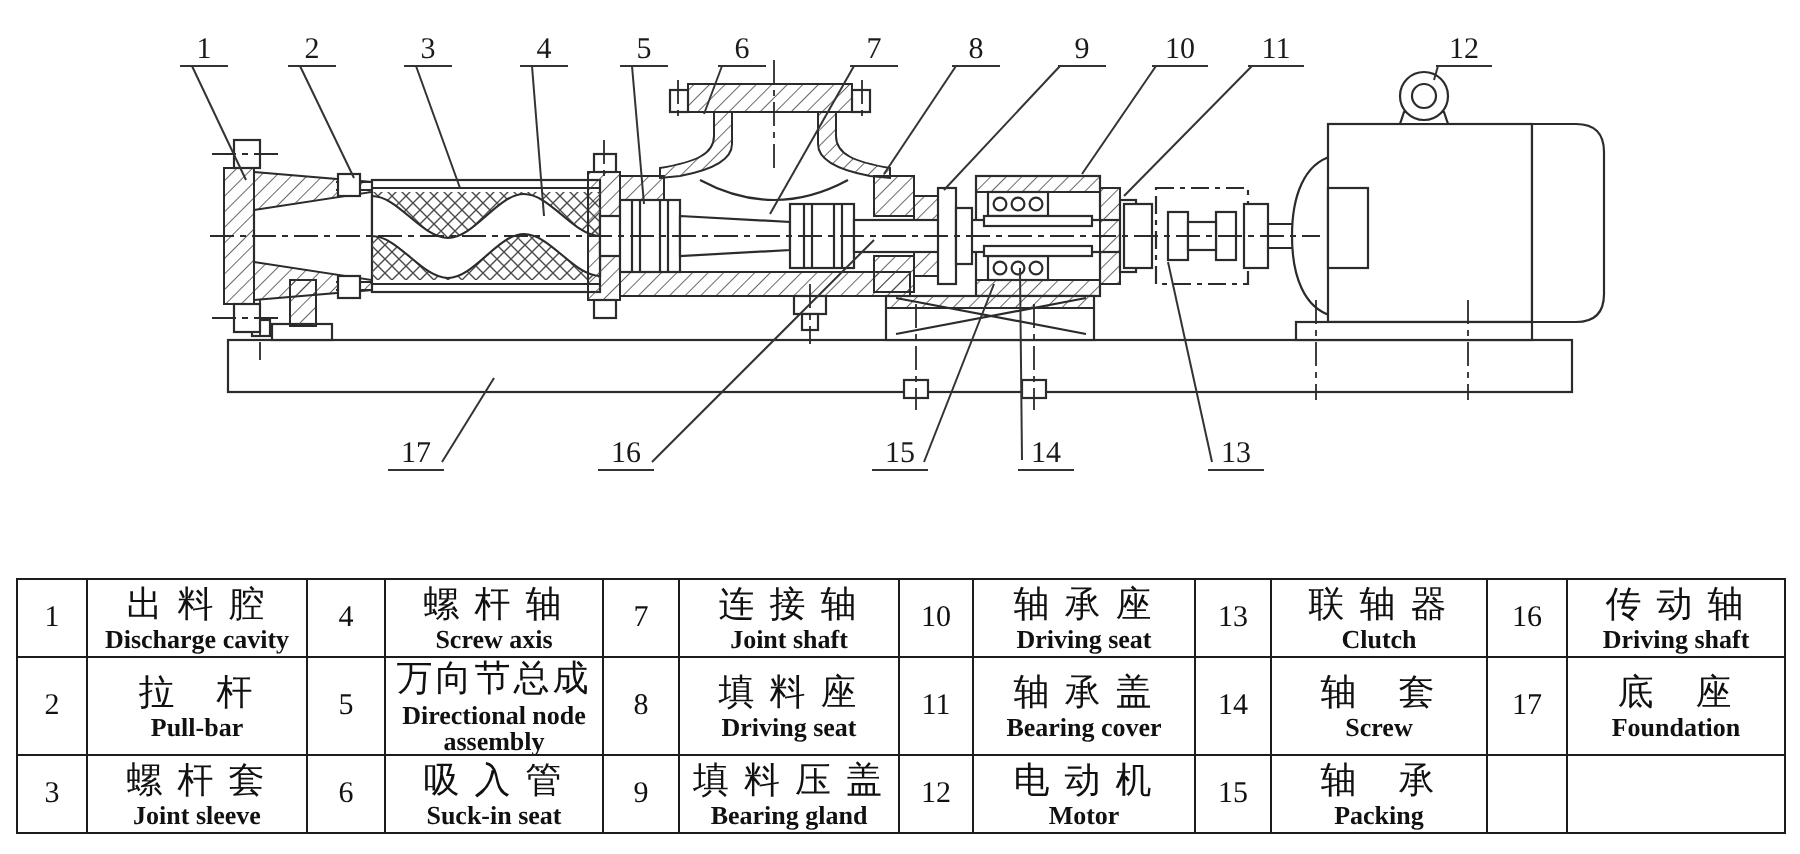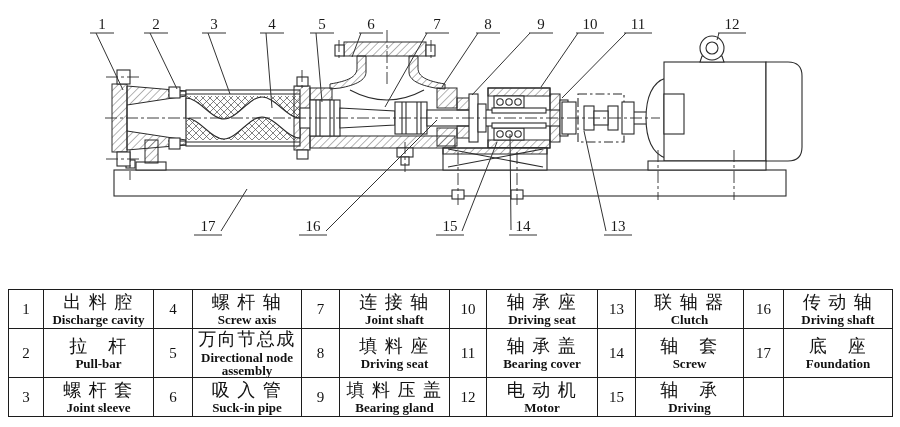--- a/index.html
+++ b/index.html
@@ -366,34 +366,34 @@
       </tr>
       <tr>
         <td class="num">3</td>
         <td class="label">
           <div class="zh">螺 杆 套</div>
           <div class="en">Joint sleeve</div>
         </td>
         <td class="num">6</td>
         <td class="label">
           <div class="zh">吸 入 管</div>
-          <div class="en">Suck-in pipe</div>
+          <div class="en">Suck-in seat</div>
         </td>
         <td class="num">9</td>
         <td class="label">
           <div class="zh">填 料 压 盖</div>
           <div class="en">Bearing gland</div>
         </td>
         <td class="num">12</td>
         <td class="label">
           <div class="zh">电 动 机</div>
           <div class="en">Motor</div>
         </td>
         <td class="num">15</td>
         <td class="label">
           <div class="zh">轴　承</div>
-          <div class="en">Driving</div>
+          <div class="en">Packing</div>
         </td>
         <td class="num"></td>
         <td class="label"></td>
       </tr>
     </tbody>
 </table>
 
 </body></html>

